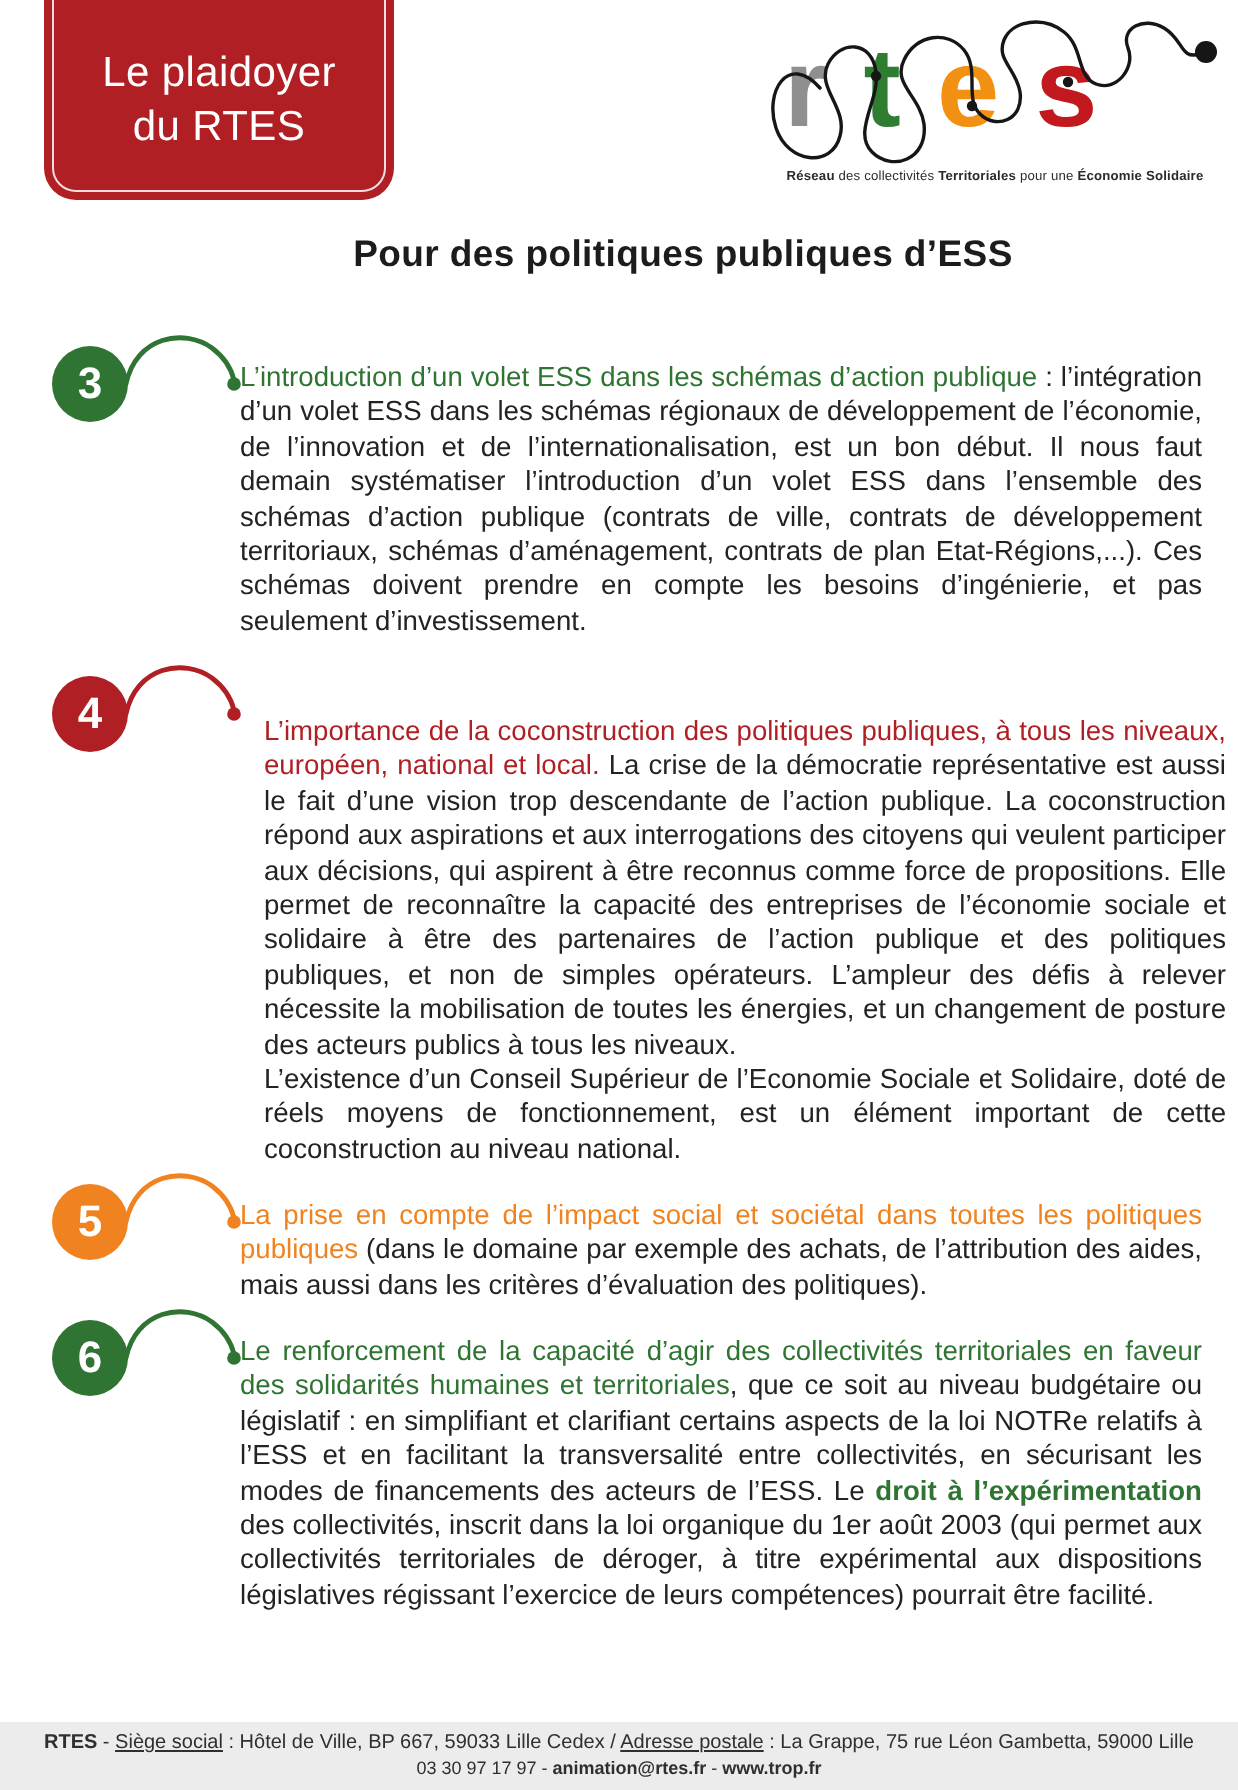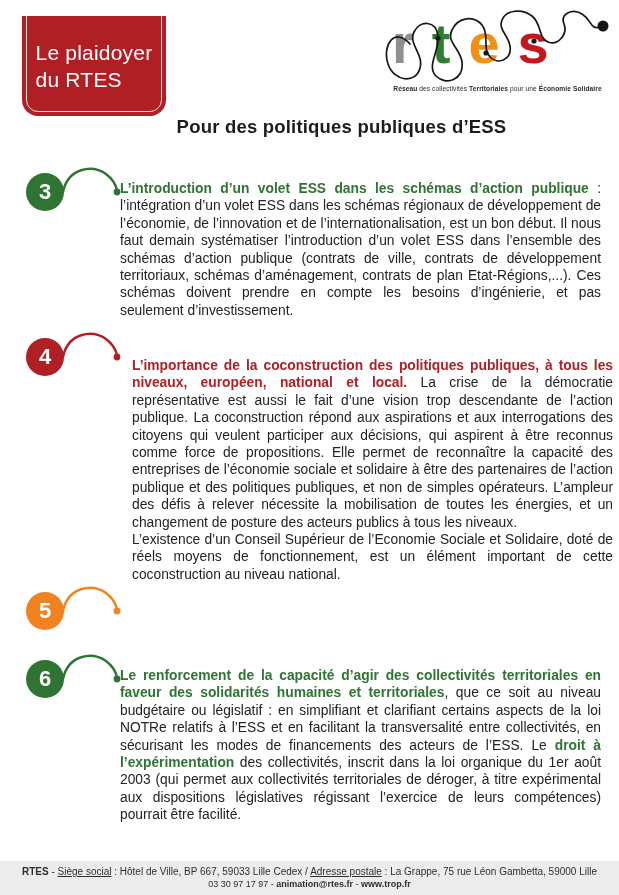--- a/index.html
+++ b/index.html
@@ -4,23 +4,23 @@
 <style>
   html,body{margin:0;padding:0;background:#fff;}
   .page{
     position:relative;width:619px;height:895px;background:#ffffff;
     overflow:hidden;margin:0 auto;
     font-family:"Liberation Sans","DejaVu Sans",sans-serif;
     color:#222;
   }
   
   .banner{
-    position:absolute;left:22px;top:16px;width:144px;height:100px;
+    position:absolute;left:22px;top:0;width:175px;height:100px;
     border-radius:0 0 16px 16px;
-    display:flex;align-items:center;justify-content:center;text-align:left;
+    display:flex;align-items:center;justify-content:center;text-align:center;
   }
   .banner .keyline{
     position:absolute;left:4px;right:4px;top:-6px;bottom:4px;
     border:1.5px solid rgba(255,255,255,.85);
     border-radius:0 0 12px 12px;pointer-events:none;
   }
   .banner .banner-text{
     position:relative;color:#fff;font-size:21px;line-height:27px;font-weight:400;
     letter-spacing:.2px;
   }
@@ -47,21 +47,21 @@
   .num-circle{
     position:absolute;left:26px;top:0;width:38px;height:38px;border-radius:50%;
     color:#fff;font-size:22px;font-weight:bold;
     display:flex;align-items:center;justify-content:center;
   }
   .connector{position:absolute;left:60px;top:-13px;}
   .item-text{
     position:absolute;left:120px;top:7px;width:481px;
     font-size:13.8px;line-height:17.4px;text-align:justify;color:#232323;
   }
-  .item-text .lead{font-weight:bold;}
+  .item-text .lead{font-weight:normal;}
   
   .footer{
     position:absolute;left:0;bottom:0;width:619px;height:34px;background:#ececec;
     text-align:center;color:#2f2f2f;
   }
   .footer .l1{margin-top:5px;font-size:10px;line-height:12px;}
   .footer .l2{font-size:9px;line-height:12px;}
   .footer .org{font-weight:bold;}
   .footer .ul{text-decoration:underline;}
   .footer .b{font-weight:bold;}
@@ -119,20 +119,23 @@
       <span>L’existence d’un Conseil Supérieur de l’Economie Sociale et Solidaire, doté de réels moyens de fonctionnement, est un élément important de cette coconstruction au niveau national.</span>
     </p>
   </div>
 
   <div class="item" style="top:592px;height:70px;">
     <div class="num-circle" style="background-color: rgb(240, 131, 31);">5</div>
     <svg class="connector" width="62" height="46" viewBox="0 0 62 46" style="color: rgb(240, 131, 31);">
       <path d="M3,32 C8,8 32,4 46,14 C54,20 56,26 57,30" fill="none" stroke="currentColor" stroke-width="2.4" stroke-linecap="round"></path>
       <circle cx="57" cy="32" r="3.4" fill="currentColor"></circle>
     </svg>
+    <p class="item-text" style="margin:0;">
+      <span class="lead" style="color: rgb(240, 131, 31);">La prise en compte de l’impact social et sociétal dans toutes les politiques publiques</span><span> (dans le domaine par exemple des achats, de l’attribution des aides, mais aussi dans les critères d’évaluation des politiques).</span>
+    </p>
   </div>
 
   <div class="item" style="top:660px;height:190px;">
     <div class="num-circle" style="background-color: rgb(47, 116, 50);">6</div>
     <svg class="connector" width="62" height="46" viewBox="0 0 62 46" style="color: rgb(47, 116, 50);">
       <path d="M3,32 C8,8 32,4 46,14 C54,20 56,26 57,30" fill="none" stroke="currentColor" stroke-width="2.4" stroke-linecap="round"></path>
       <circle cx="57" cy="32" r="3.4" fill="currentColor"></circle>
     </svg>
     <p class="item-text" style="margin:0;">
       <span class="lead" style="color: rgb(47, 116, 50);">Le renforcement de la capacité d’agir des collectivités territoriales en faveur des solidarités humaines et territoriales</span><span>, que ce soit au niveau budgétaire ou législatif : en simplifiant et clarifiant certains aspects de la loi NOTRe relatifs à l’ESS et en facilitant la transversalité entre collectivités, en sécurisant les modes de financements des acteurs de l’ESS. Le </span><b style="color: rgb(47, 116, 50);">droit à l’expérimentation</b><span> des collectivités, inscrit dans la loi organique du 1er août 2003 (qui permet aux collectivités territoriales de déroger, à titre expérimental aux dispositions législatives régissant l’exercice de leurs compétences) pourrait être facilité.</span>

